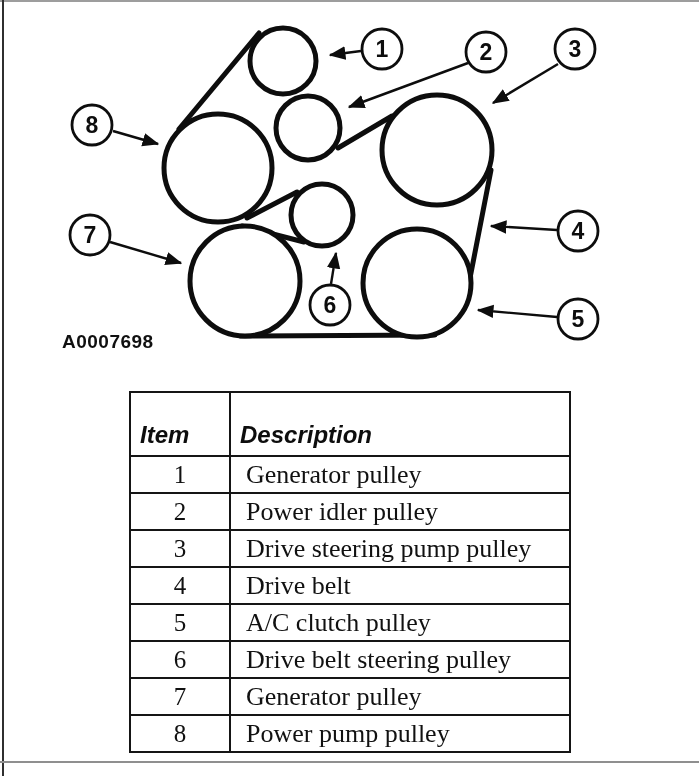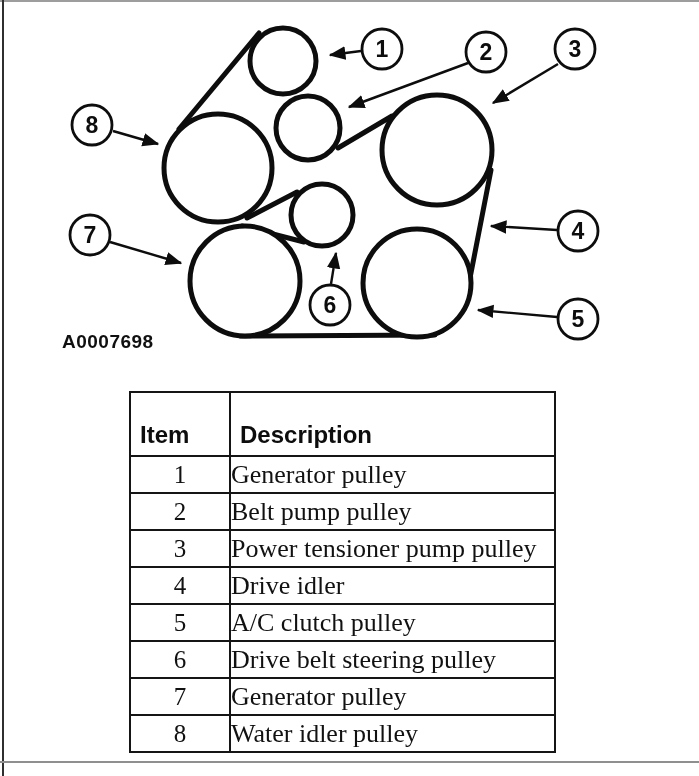--- a/index.html
+++ b/index.html
@@ -24,29 +24,29 @@
     font-family:"Liberation Sans", sans-serif; font-size:19px; font-weight:bold;
     fill:#101010; letter-spacing:0.5px;
   }
 
   .legend { position:absolute; left:129px; top:391px; }
   .legend table { border-collapse:collapse; background:#fff; }
   .legend table, .legend th, .legend td { border:2.5px solid #151515; }
   .legend th {
     height:56px; vertical-align:bottom; text-align:left;
     font-family:"Liberation Sans", sans-serif; font-weight:bold; font-size:24px;
-    color:#0d0d0d; padding:0 0 6px 9px;
+    color:#0d0d0d; padding:0 0 6px 9px;font-style:italic;
   }
   .legend td { height:33px; color:#111; }
   .legend td.item {
     width:96px; text-align:center;
     font-family:"Liberation Serif", serif; font-size:25px;
   }
   .legend td.desc {
-    width:322px; text-align:left; padding-left:0;
+    width:322px; text-align:left; padding-left:15px;
     font-family:"Liberation Serif", serif; font-size:26px; white-space:nowrap;
   }
 </style>
 </head>
 <body>
 
 <div class="page">
   <div class="border-top"></div>
   <div class="border-left"></div>
   <div class="border-bottom"></div>
@@ -126,42 +126,42 @@
           <th>Description</th>
         </tr>
       </thead>
       <tbody>
         <tr>
           <td class="item">1</td>
           <td class="desc">Generator pulley</td>
         </tr>
         <tr>
           <td class="item">2</td>
-          <td class="desc">Belt pump pulley</td>
+          <td class="desc">Power idler pulley</td>
         </tr>
         <tr>
           <td class="item">3</td>
-          <td class="desc">Power tensioner pump pulley</td>
+          <td class="desc">Drive steering pump pulley</td>
         </tr>
         <tr>
           <td class="item">4</td>
-          <td class="desc">Drive idler</td>
+          <td class="desc">Drive belt</td>
         </tr>
         <tr>
           <td class="item">5</td>
           <td class="desc">A/C clutch pulley</td>
         </tr>
         <tr>
           <td class="item">6</td>
           <td class="desc">Drive belt steering pulley</td>
         </tr>
         <tr>
           <td class="item">7</td>
           <td class="desc">Generator pulley</td>
         </tr>
         <tr>
           <td class="item">8</td>
-          <td class="desc">Water idler pulley</td>
+          <td class="desc">Power pump pulley</td>
         </tr>
       </tbody>
     </table>
   </div>
 </div>
 
 </body></html>

